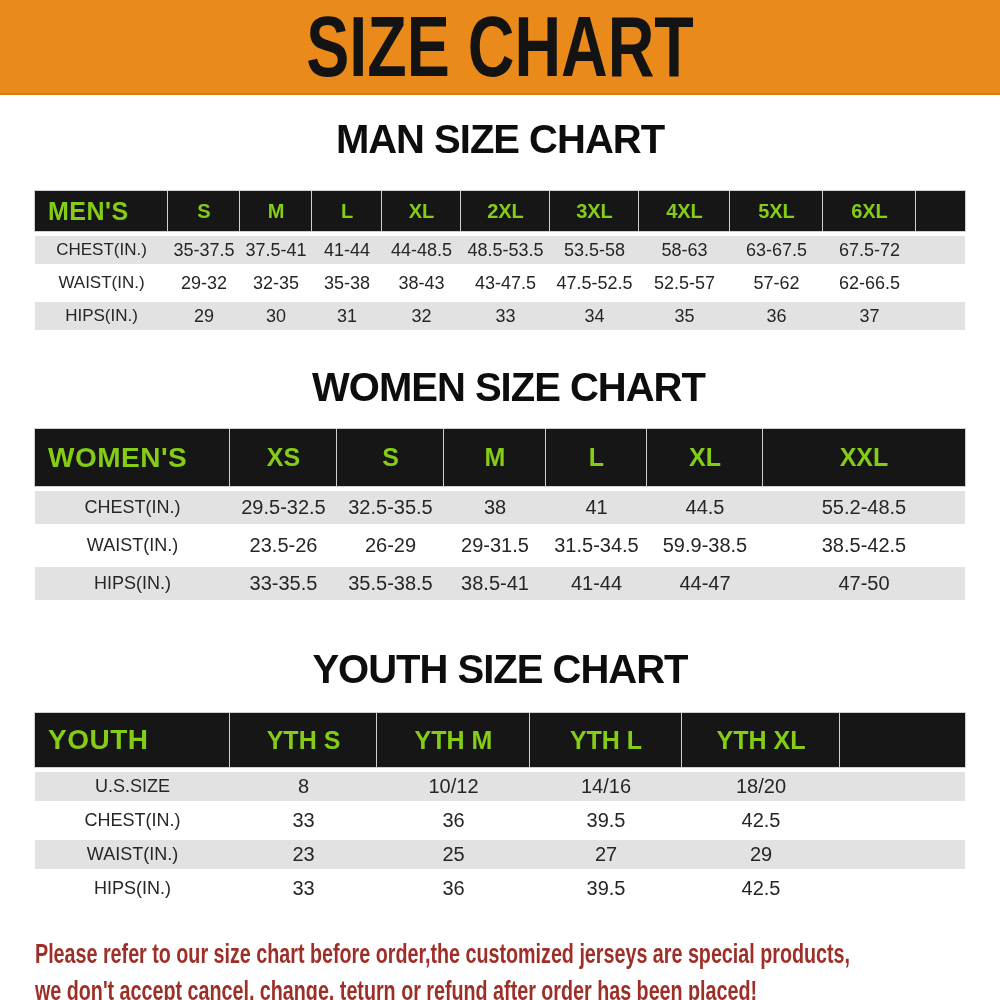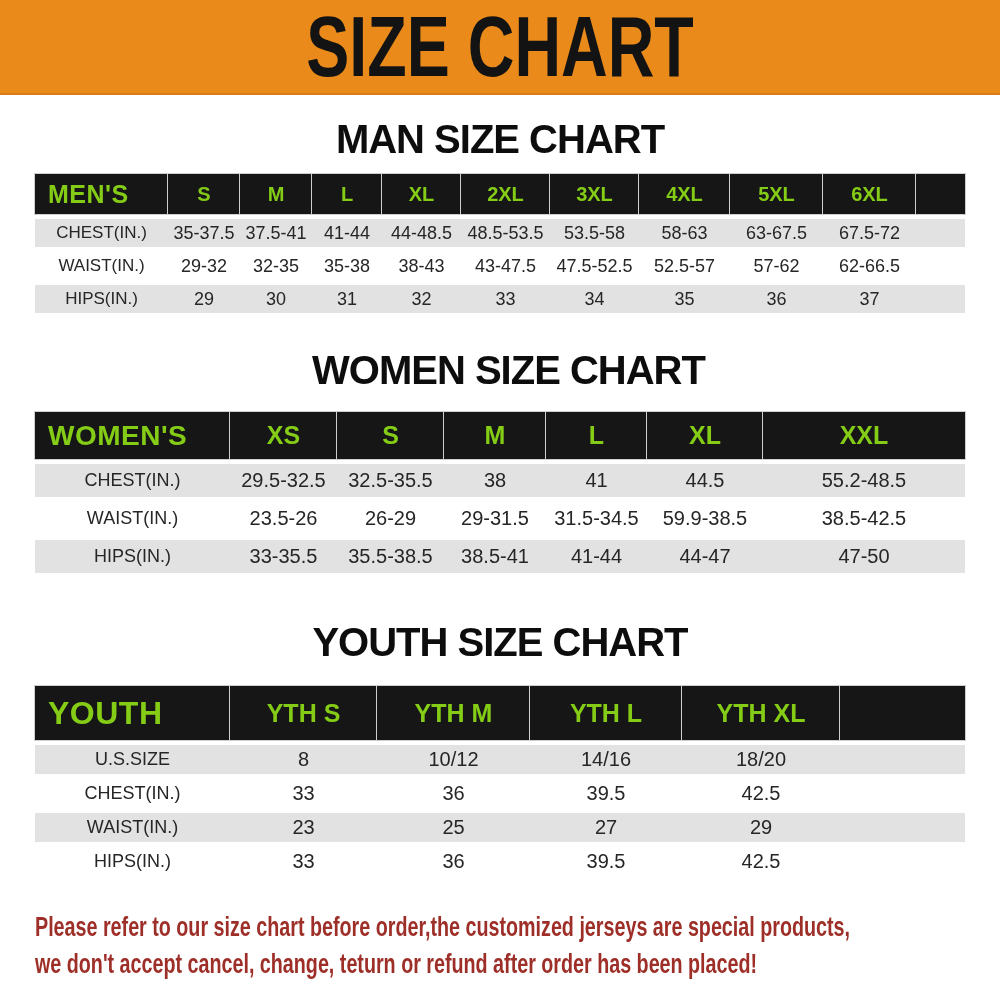--- a/index.html
+++ b/index.html
@@ -32,21 +32,21 @@
     white-space:nowrap;
   }
   .section-heading{
     text-align:center;
     font-weight:bold;
     color:#0d0d0d;
     font-size:40px;
     letter-spacing:-1px;
     white-space:nowrap;
   }
-  #h-man{margin:22px 0 7px 0;}
+  #h-man{margin:22px 0 24px 0;}
   #h-women{margin:30px 0 14px 17px;}
   #h-youth{margin:42px 0 16px 0;}
   table.size-table{
     margin-left:35px;
     width:930px;
     border-collapse:separate;
     border-spacing:0 5px;
     table-layout:fixed;
   }
   table.size-table th{
@@ -67,26 +67,26 @@
     color:var(--text-dark);
     padding:0;
   }
   table.size-table tbody tr:nth-child(odd) td{
     background:var(--row-gray);
   }
   .tbl-men th{height:40px;font-size:20px;}
   .tbl-men th.lbl{font-size:25px;}
   .tbl-men td{height:28px;font-size:18px;}
   .tbl-men td.lbl{font-size:17px;}
-  .tbl-women th{height:47px;font-size:25px;margin-left:19px;}
+  .tbl-women th{height:57px;font-size:25px;margin-left:19px;}
   .tbl-women th.lbl{font-size:28px;}
   .tbl-women td{height:33px;font-size:20px;}
   .tbl-women td.lbl{font-size:18px;}
   .tbl-youth th{height:54px;font-size:25px;}
-  .tbl-youth th.lbl{font-size:32px;}
+  .tbl-youth th.lbl{font-size:28px;}
   .tbl-youth td{height:29px;font-size:20px;}
   .tbl-youth td.lbl{font-size:18px;}
   .note{
     margin:28px 0 0 35px;
   }
   .note-line{
     font-size:27px;
     font-weight:bold;
     color:var(--note-color);
     transform:scaleX(0.73);

